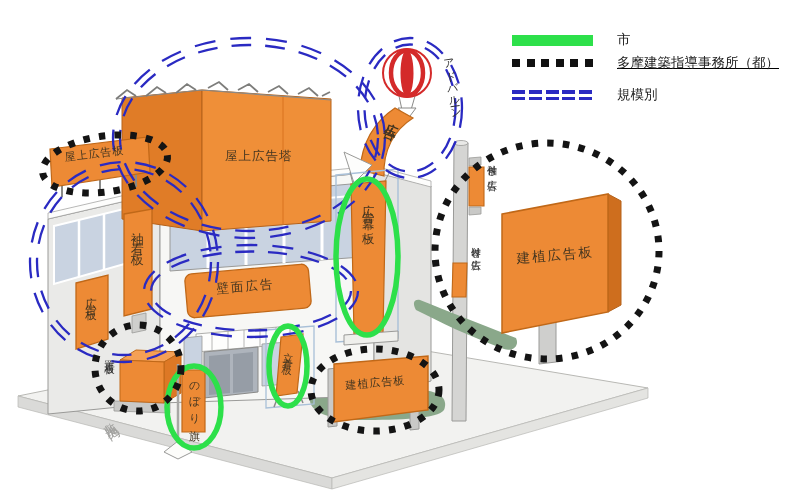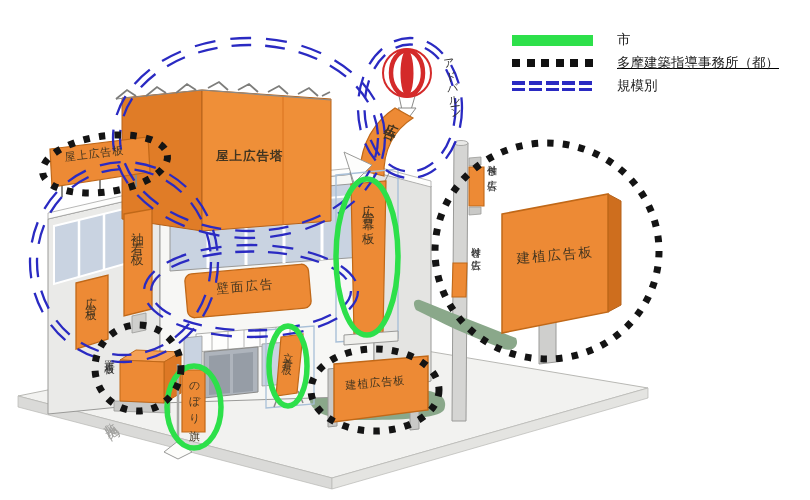--- a/index.html
+++ b/index.html
@@ -161,29 +161,29 @@
   </svg>
 
   <div class="lrow" style="left:512px;top:31px;">
     <span class="sw sw-green"></span>
     <span class="txt">市</span>
   </div>
   <div class="lrow" style="left:512px;top:54px;text-decoration:underline;">
     <span class="sw sw-dot"></span>
     <span class="txt">多摩建築指導事務所（都）</span>
   </div>
-  <div class="lrow" style="left:512px;top:77px;align-items:center;">
+  <div class="lrow" style="left:512px;top:86px;align-items:center;">
     <span class="sw sw-blue">
         <i></i>
         <i></i>
       </span>
     <span class="txt">規模別</span>
   </div>
 
-  <div class="lbl" style="left:216px;top:150px;font-size:12.5px;letter-spacing:1px;font-weight:bold;">屋上広告塔</div>
+  <div class="lbl" style="left:225px;top:150px;font-size:12.5px;letter-spacing:1px;">屋上広告塔</div>
   <div class="lbl" style="left:64px;top:152px;font-size:11px;letter-spacing:1px;transform:rotate(-7deg);">屋上広告板</div>
   <div class="lbl" style="left:216px;top:283px;font-size:12.5px;letter-spacing:2px;transform:rotate(-5deg);">壁面広告</div>
   <div class="lbl v" style="left:130px;top:222px;font-size:13px;letter-spacing:10px;">袖看板</div>
   <div class="lbl v" style="left:85px;top:288px;font-size:11.5px;letter-spacing:6px;">広告板</div>
   <div class="lbl v" style="left:361px;top:194px;font-size:12.5px;letter-spacing:7px;">広告幕（板）</div>
   <div class="lbl v" style="left:284px;top:344px;font-size:10.5px;letter-spacing:6px;transform:rotate(6deg);">立看板</div>
   <div class="lbl v dark" style="left:104px;top:352px;font-size:10.5px;letter-spacing:2px;">置看板</div>
   <div class="lbl v" style="left:188px;top:374px;font-size:11px;letter-spacing:3px;">のぼり旗</div>
   <div class="lbl" style="left:345px;top:380px;font-size:11px;letter-spacing:1px;transform:rotate(-5deg);">建植広告板</div>
   <div class="lbl" style="left:516px;top:252px;font-size:13.5px;letter-spacing:2px;transform:rotate(-5deg);">建植広告板</div>

